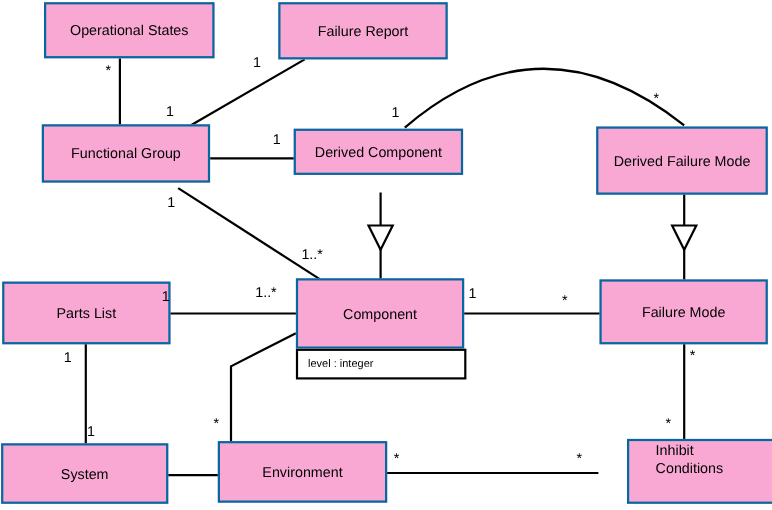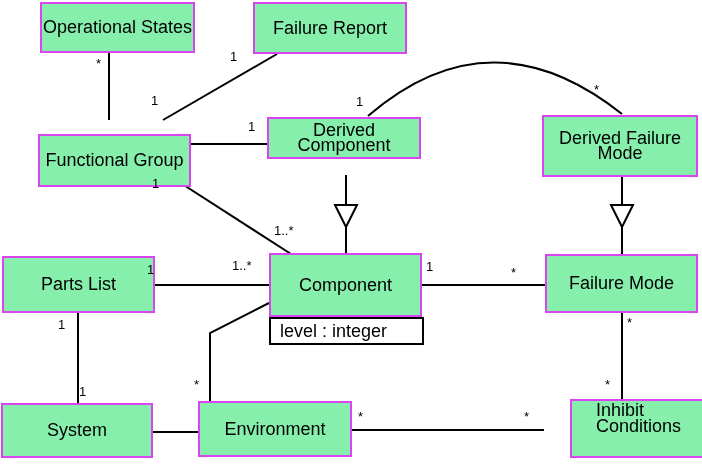--- a/index.html
+++ b/index.html
@@ -13,38 +13,38 @@
     overflow: hidden;
   }
   .diagram svg { position: absolute; left: 0; top: 0; }
   .diagram svg line,
   .diagram svg path,
   .diagram svg polyline { stroke: #000; stroke-width: 2; fill: none; }
   .diagram svg polygon { stroke: #000; stroke-width: 2; fill: #ffffff; }
   .uml-class {
     position: absolute;
     box-sizing: border-box;
-    background: #86efac;
-    border: 2px solid #d946ef;
+    background: #f9a8d4;
+    border: 2px solid #0369a1;
     display: flex;
     align-items: center;
     justify-content: center;
-    font-size: 18px;
+    font-size: 13px;
     line-height: 15px;
     text-align: center;
   }
   .uml-attr {
     position: absolute;
     box-sizing: border-box;
     background: #ffffff;
     border: 2px solid #000;
     display: flex;
     align-items: center;
     padding-left: 9px;
-    font-size: 18px;
+    font-size: 10px;
   }
   .uml-class.ic {
     align-items: flex-start;
     justify-content: flex-start;
     padding: 1px 0 0 24px;
     text-align: left;
     margin-left: 27px;
   }
   .uml-class.ic .cname { width: 80px; line-height: 16px; }
   .mult {
@@ -82,21 +82,21 @@
     <polygon points="611,205 633,205 622,227"></polygon>
     <line x1="622" y1="226" x2="622" y2="255"></line>
   </svg>
 
   <div class="uml-class" style="left:40px;top:2px;width:155px;height:51px;">
     <span class="cname">Operational States</span>
   </div>
   <div class="uml-class" style="left:253px;top:2px;width:154px;height:52px;">
     <span class="cname">Failure Report</span>
   </div>
-  <div class="uml-class" style="left:38px;top:134px;width:153px;height:53px;">
+  <div class="uml-class" style="left:38px;top:113px;width:153px;height:53px;">
     <span class="cname">Functional Group</span>
   </div>
   <div class="uml-class" style="left:267px;top:117px;width:154px;height:42px;">
     <span class="cname">Derived Component</span>
   </div>
   <div class="uml-class" style="left:542px;top:115px;width:156px;height:62px;align-items:center;">
     <span class="cname">Derived Failure Mode</span>
   </div>
   <div class="uml-class" style="left:2px;top:256px;width:153px;height:57px;">
     <span class="cname">Parts List</span>

